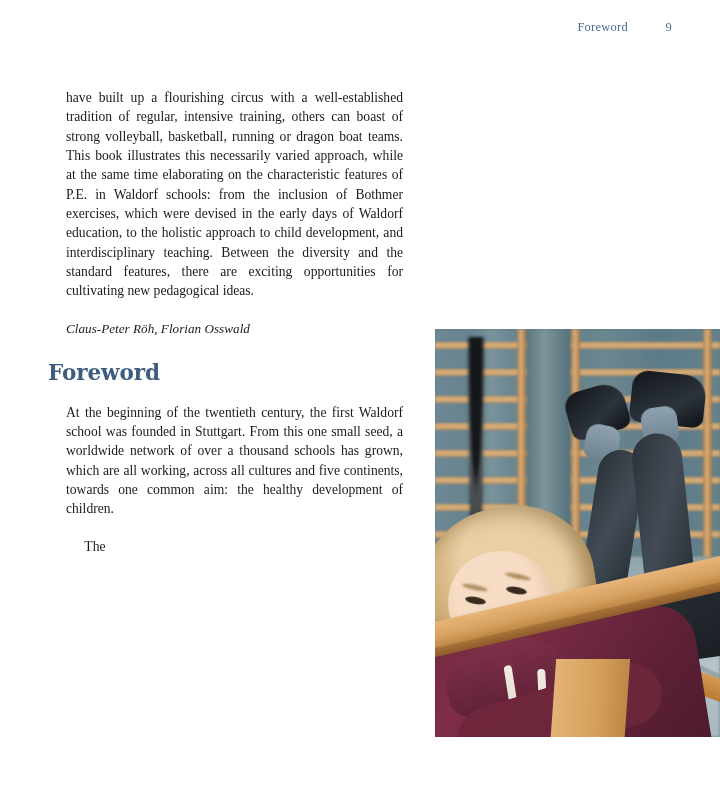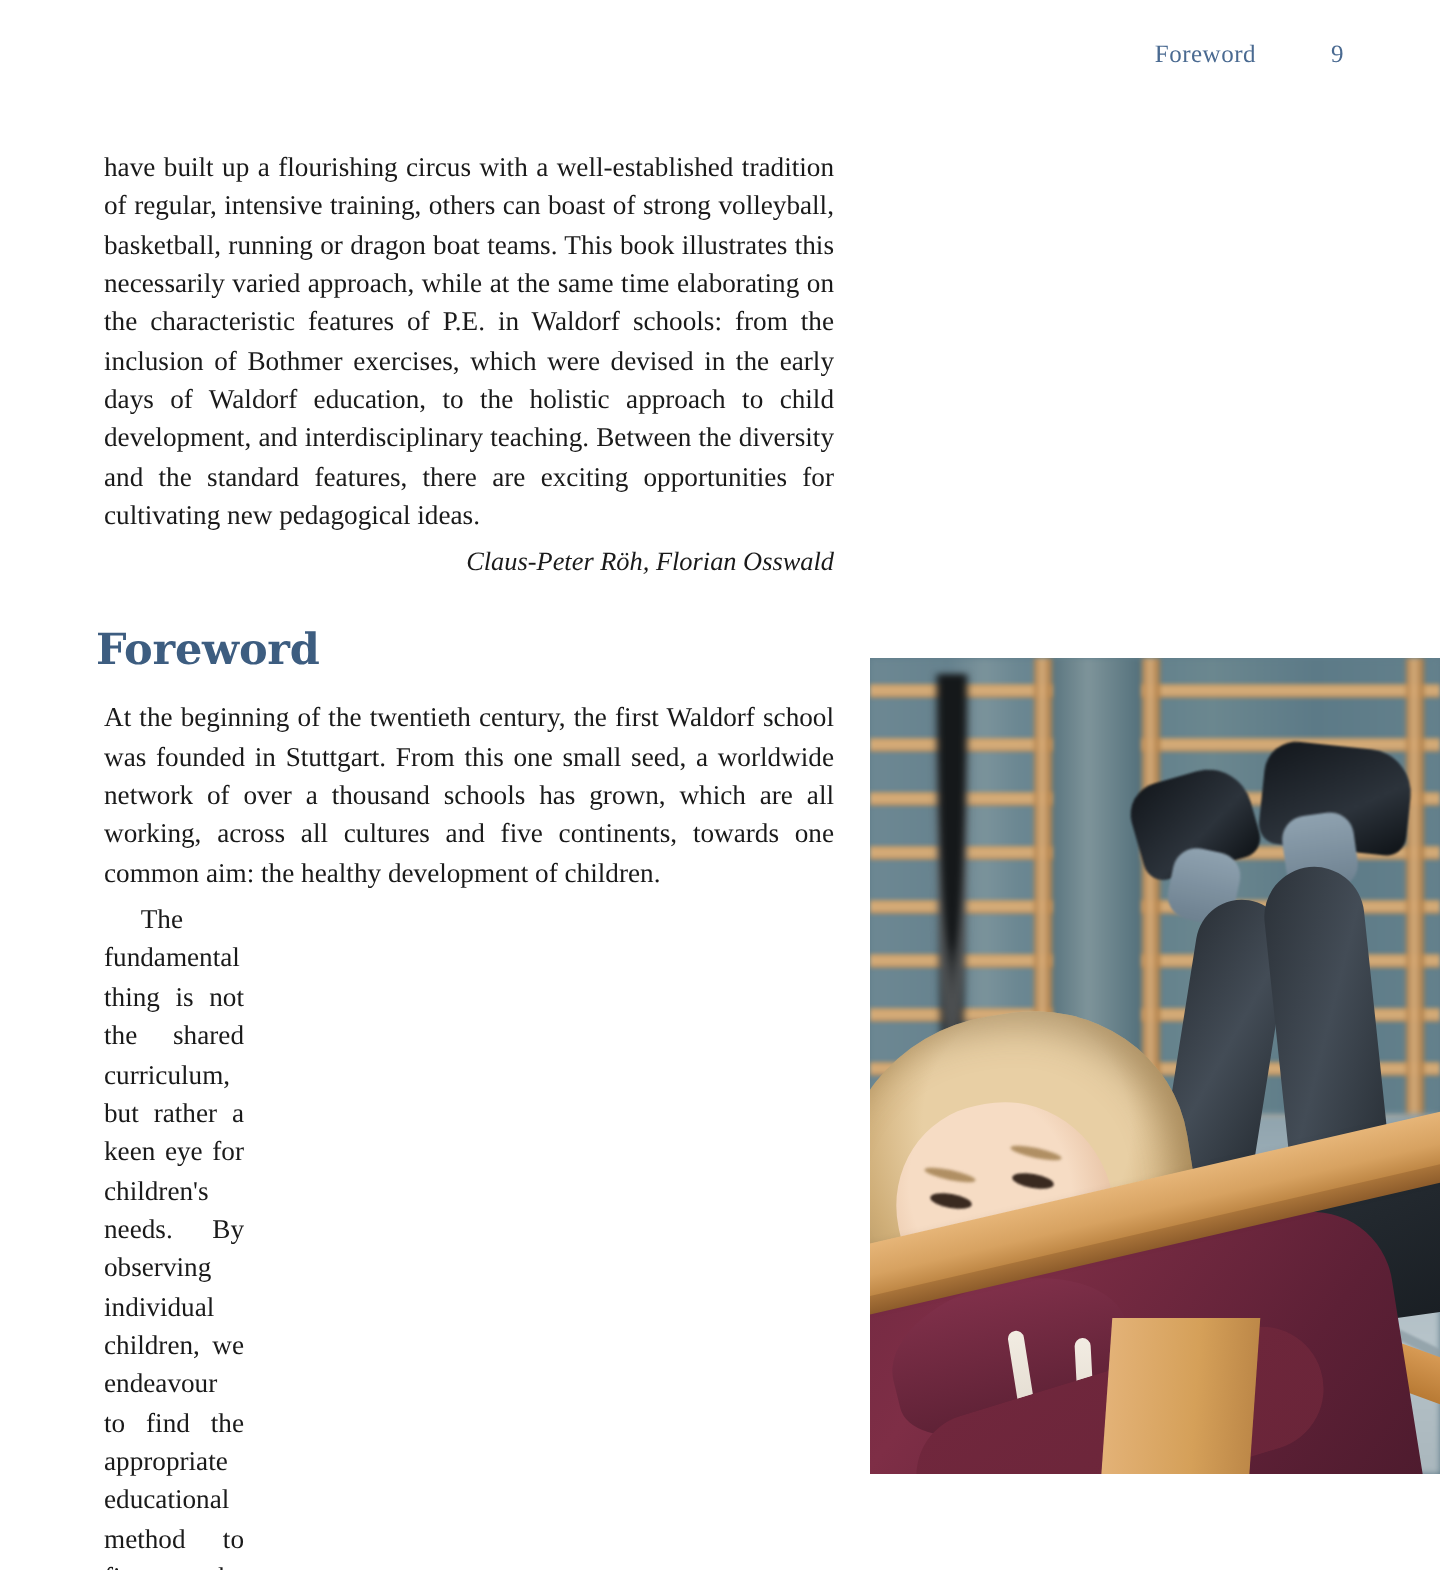--- a/index.html
+++ b/index.html
@@ -44,30 +44,30 @@
     left: 48px;
     top: 70px;
     width: 373px;
     font-size: 13.6px;
     line-height: 19.35px;
     text-align: justify;
     text-justify: inter-word;
     hyphens: none;
   }
   .content p {
-    margin: 4px;
+    margin: 18px;
   }
   .content p.indent {
     text-indent: 1.35em;
   }
   .signature {
     margin-top: 15px;
     font-style: italic;
     font-size: 13.2px;
-    text-align: right;
+    text-align: left;
   }
   .section-title {
     margin: 23px 0 12px 0;
     font-family: "DejaVu Serif", "Liberation Serif", serif;
     font-weight: bold;
     font-size: 21.5px;
     line-height: 1.1;
     color: #3d5d80;
     letter-spacing: -0.1px;
     text-align: left;

